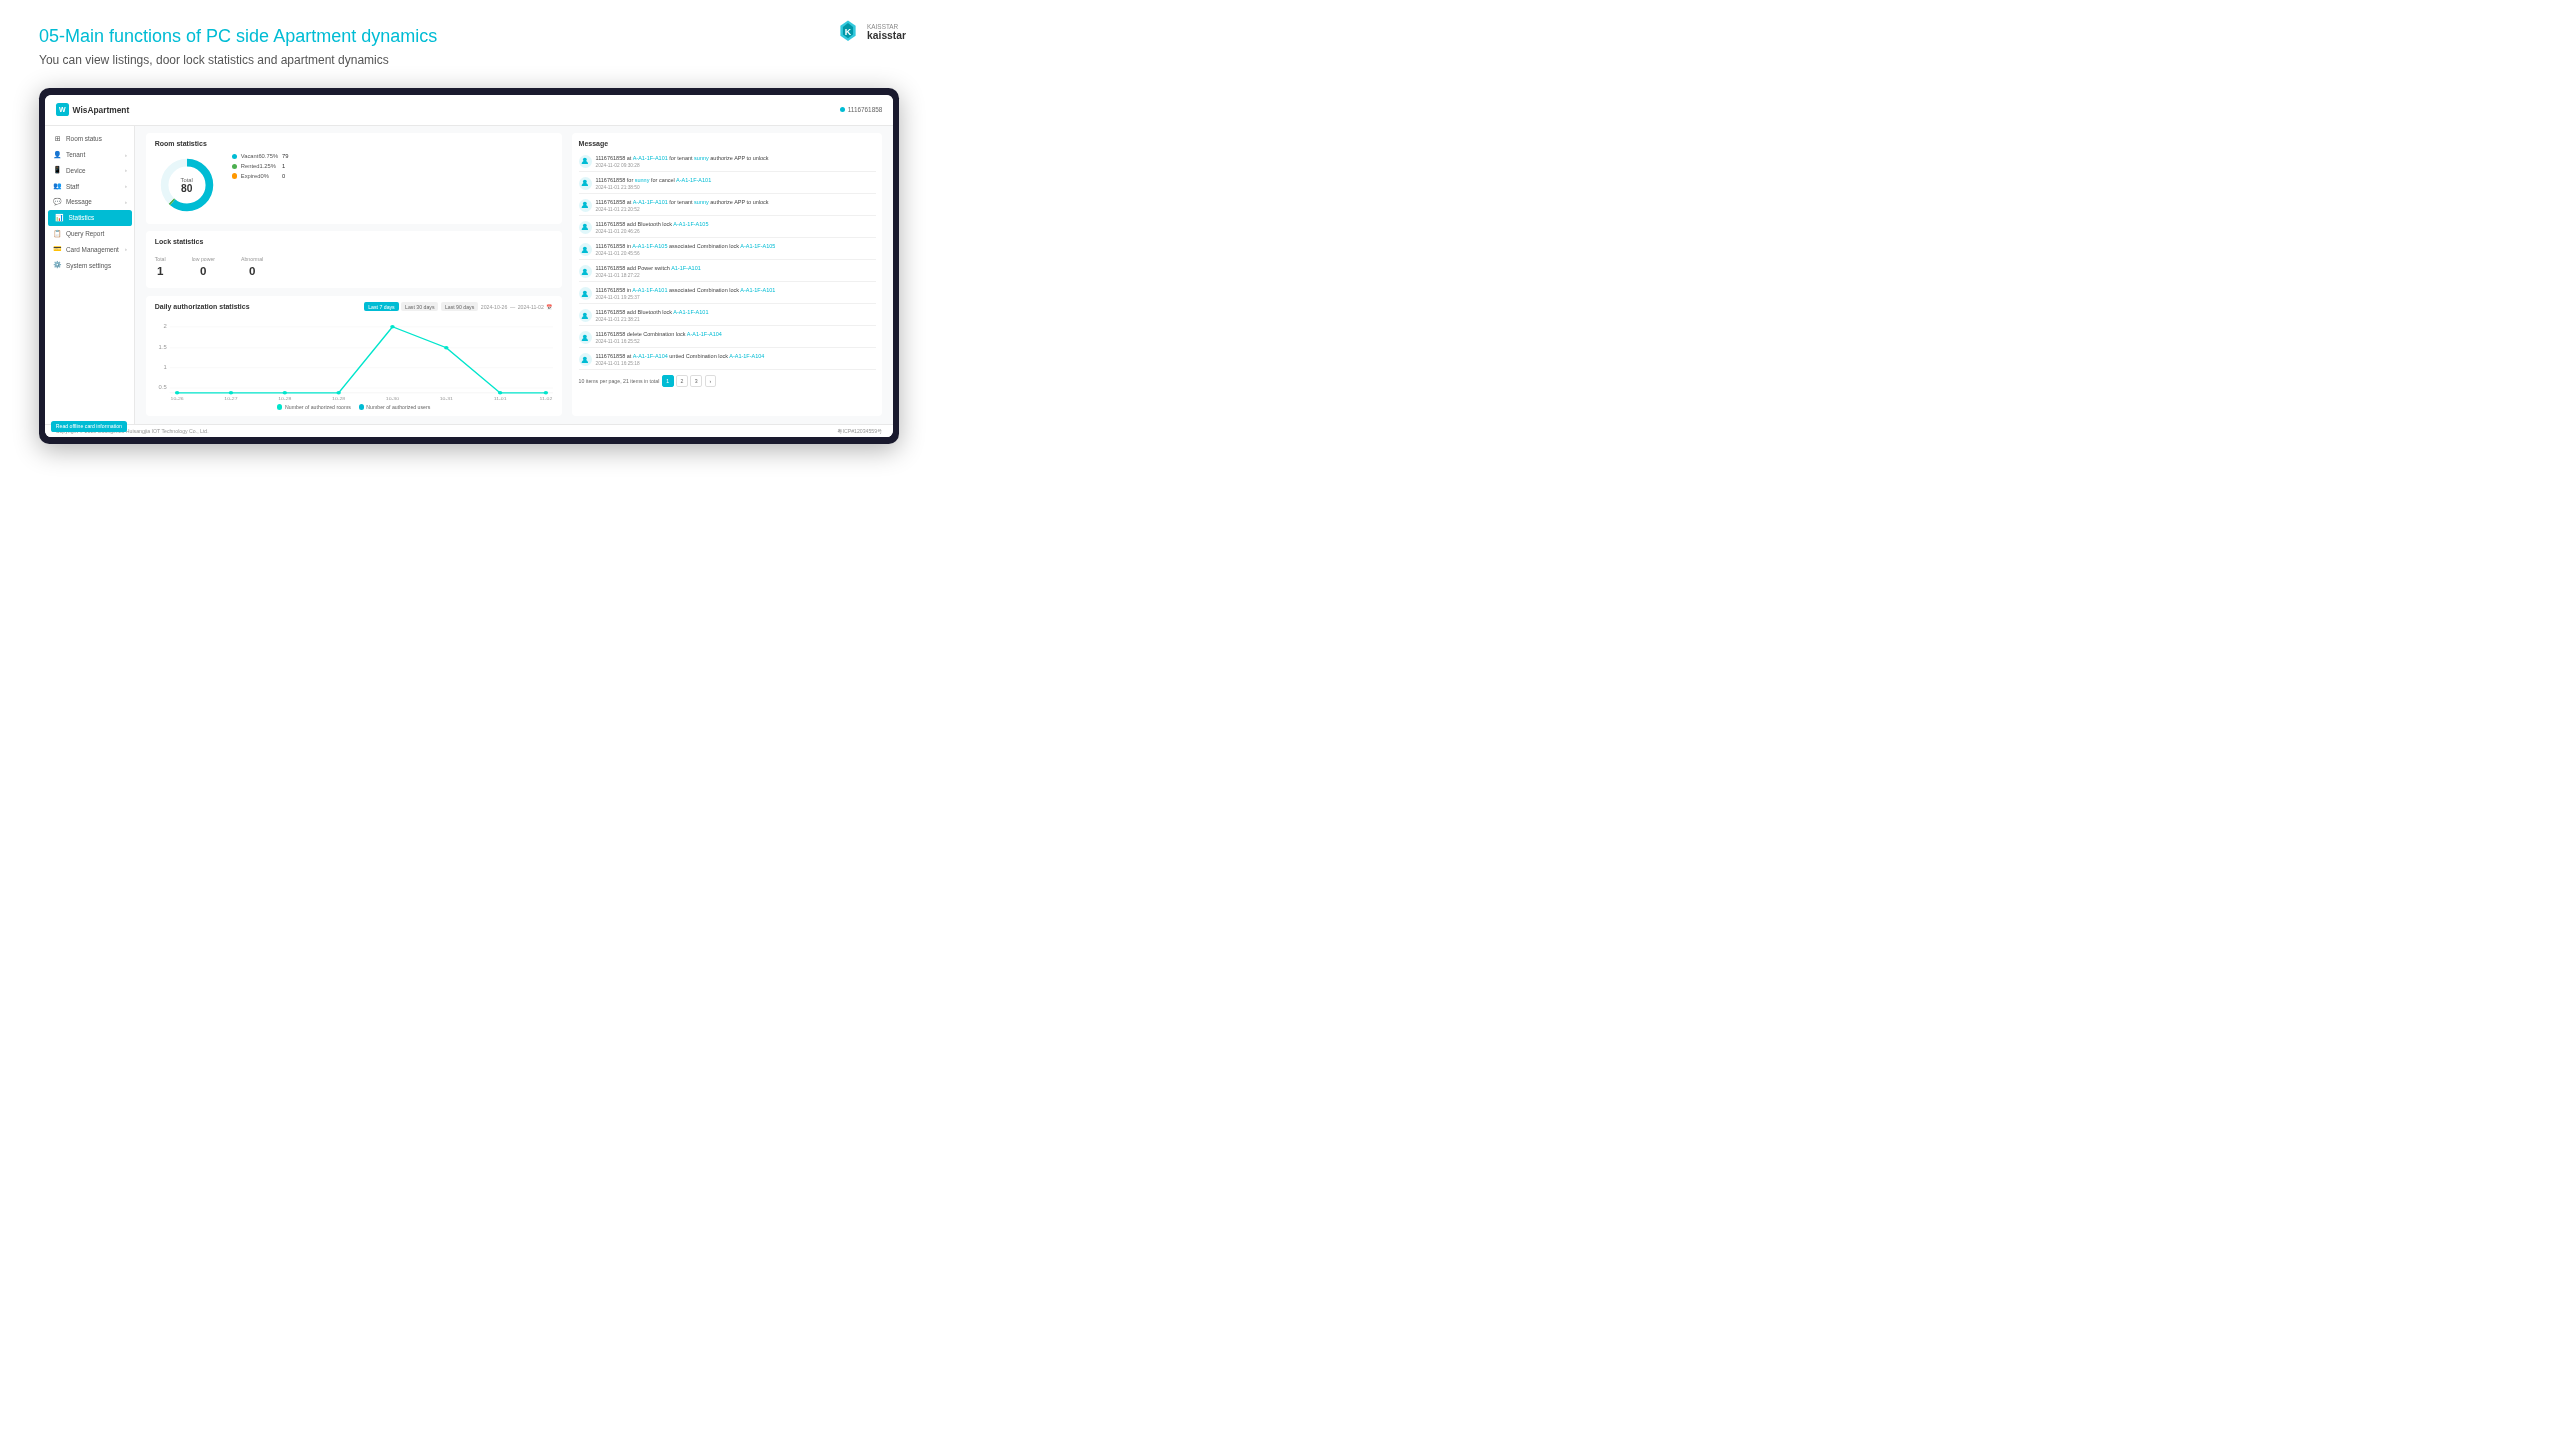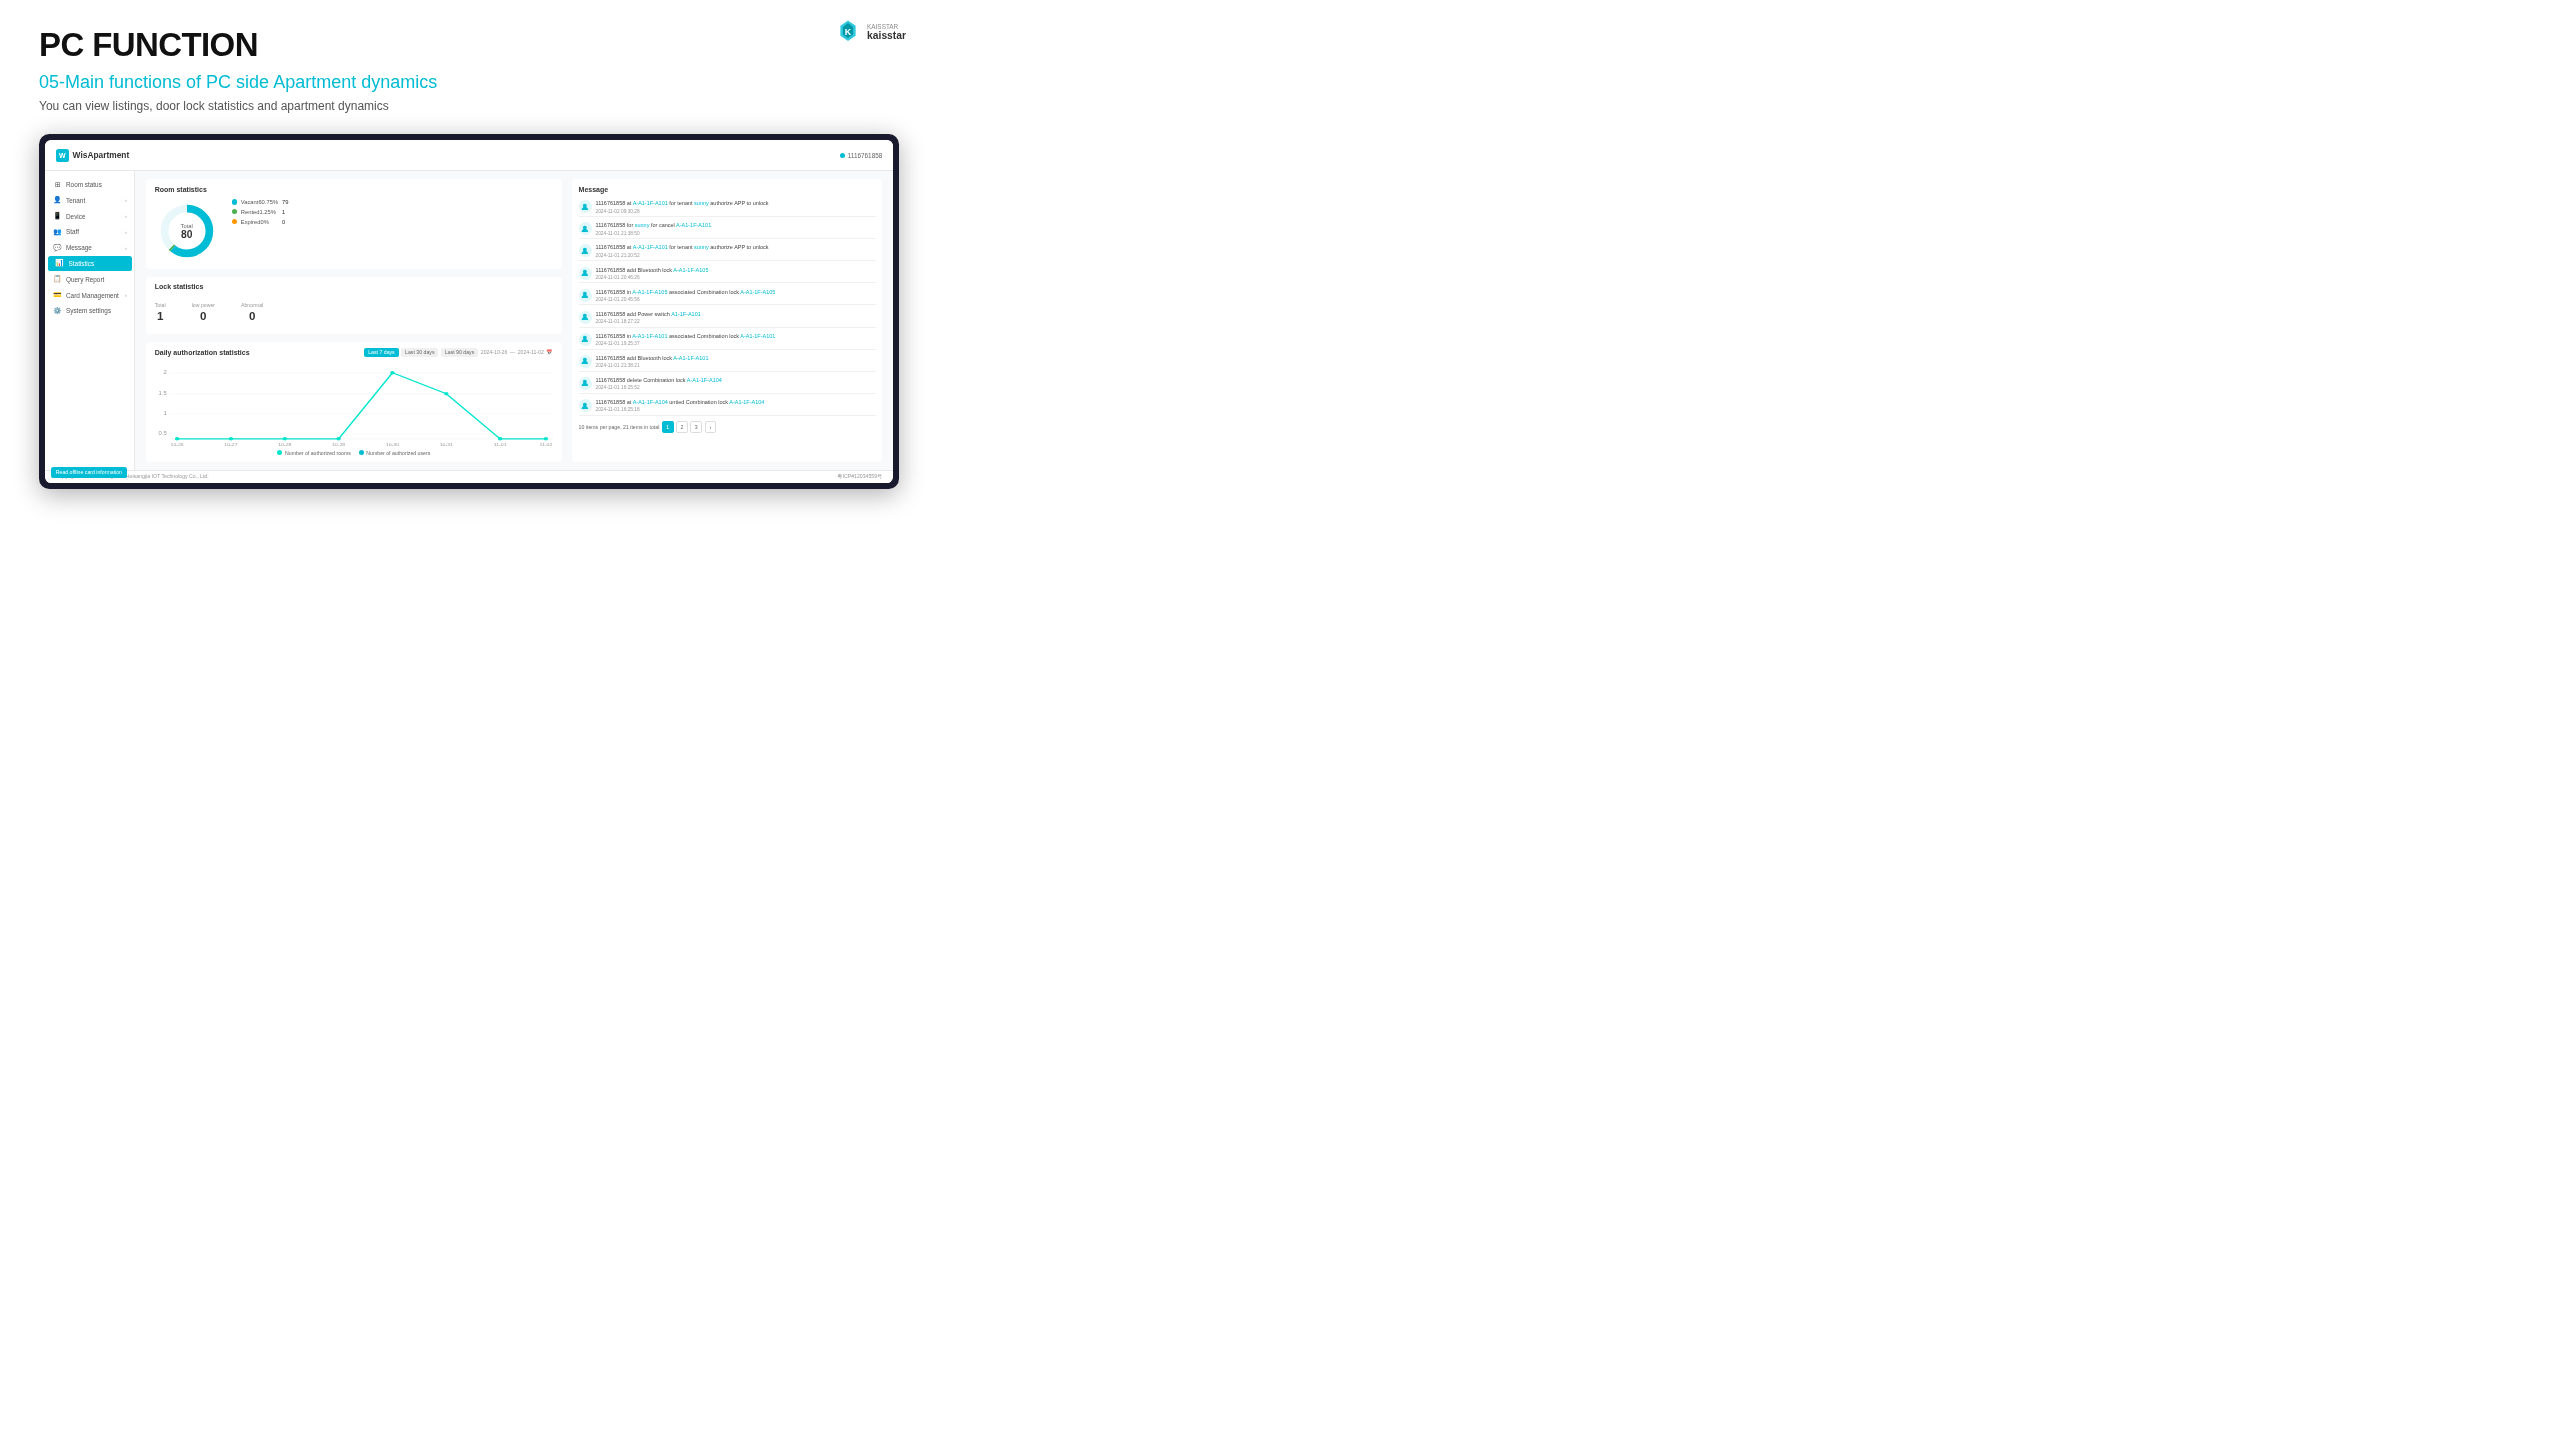--- a/index.html
+++ b/index.html
@@ -448,21 +448,20 @@
     <polygon points="22,8 30,14 30,26 22,32 14,26 14,14" fill="#0097a7"></polygon>
     <text x="22" y="26" text-anchor="middle" fill="white" font-size="14" font-weight="bold">K</text>
   </svg>
   <div>
     <div style="font-size:6.4px;color:#888;">KAISSTAR</div>
     <div style="font-size:10.3px;font-weight:700;color:#333;">kaisstar</div>
   </div>
 </div>
 
 <div class="page-header">
-  <div class="page-title">PC FUNCTION</div>
   <div class="page-subtitle">
     <span>05-Main functions of PC side </span><span style="color:#00bcd4;">Apartment dynamics</span>
   </div>
   <div class="page-desc">You can view listings, door lock statistics and apartment dynamics</div>
 </div>
 
 <div class="device-frame">
   <div class="device-screen device-relative">
 
     <div class="app-header">

